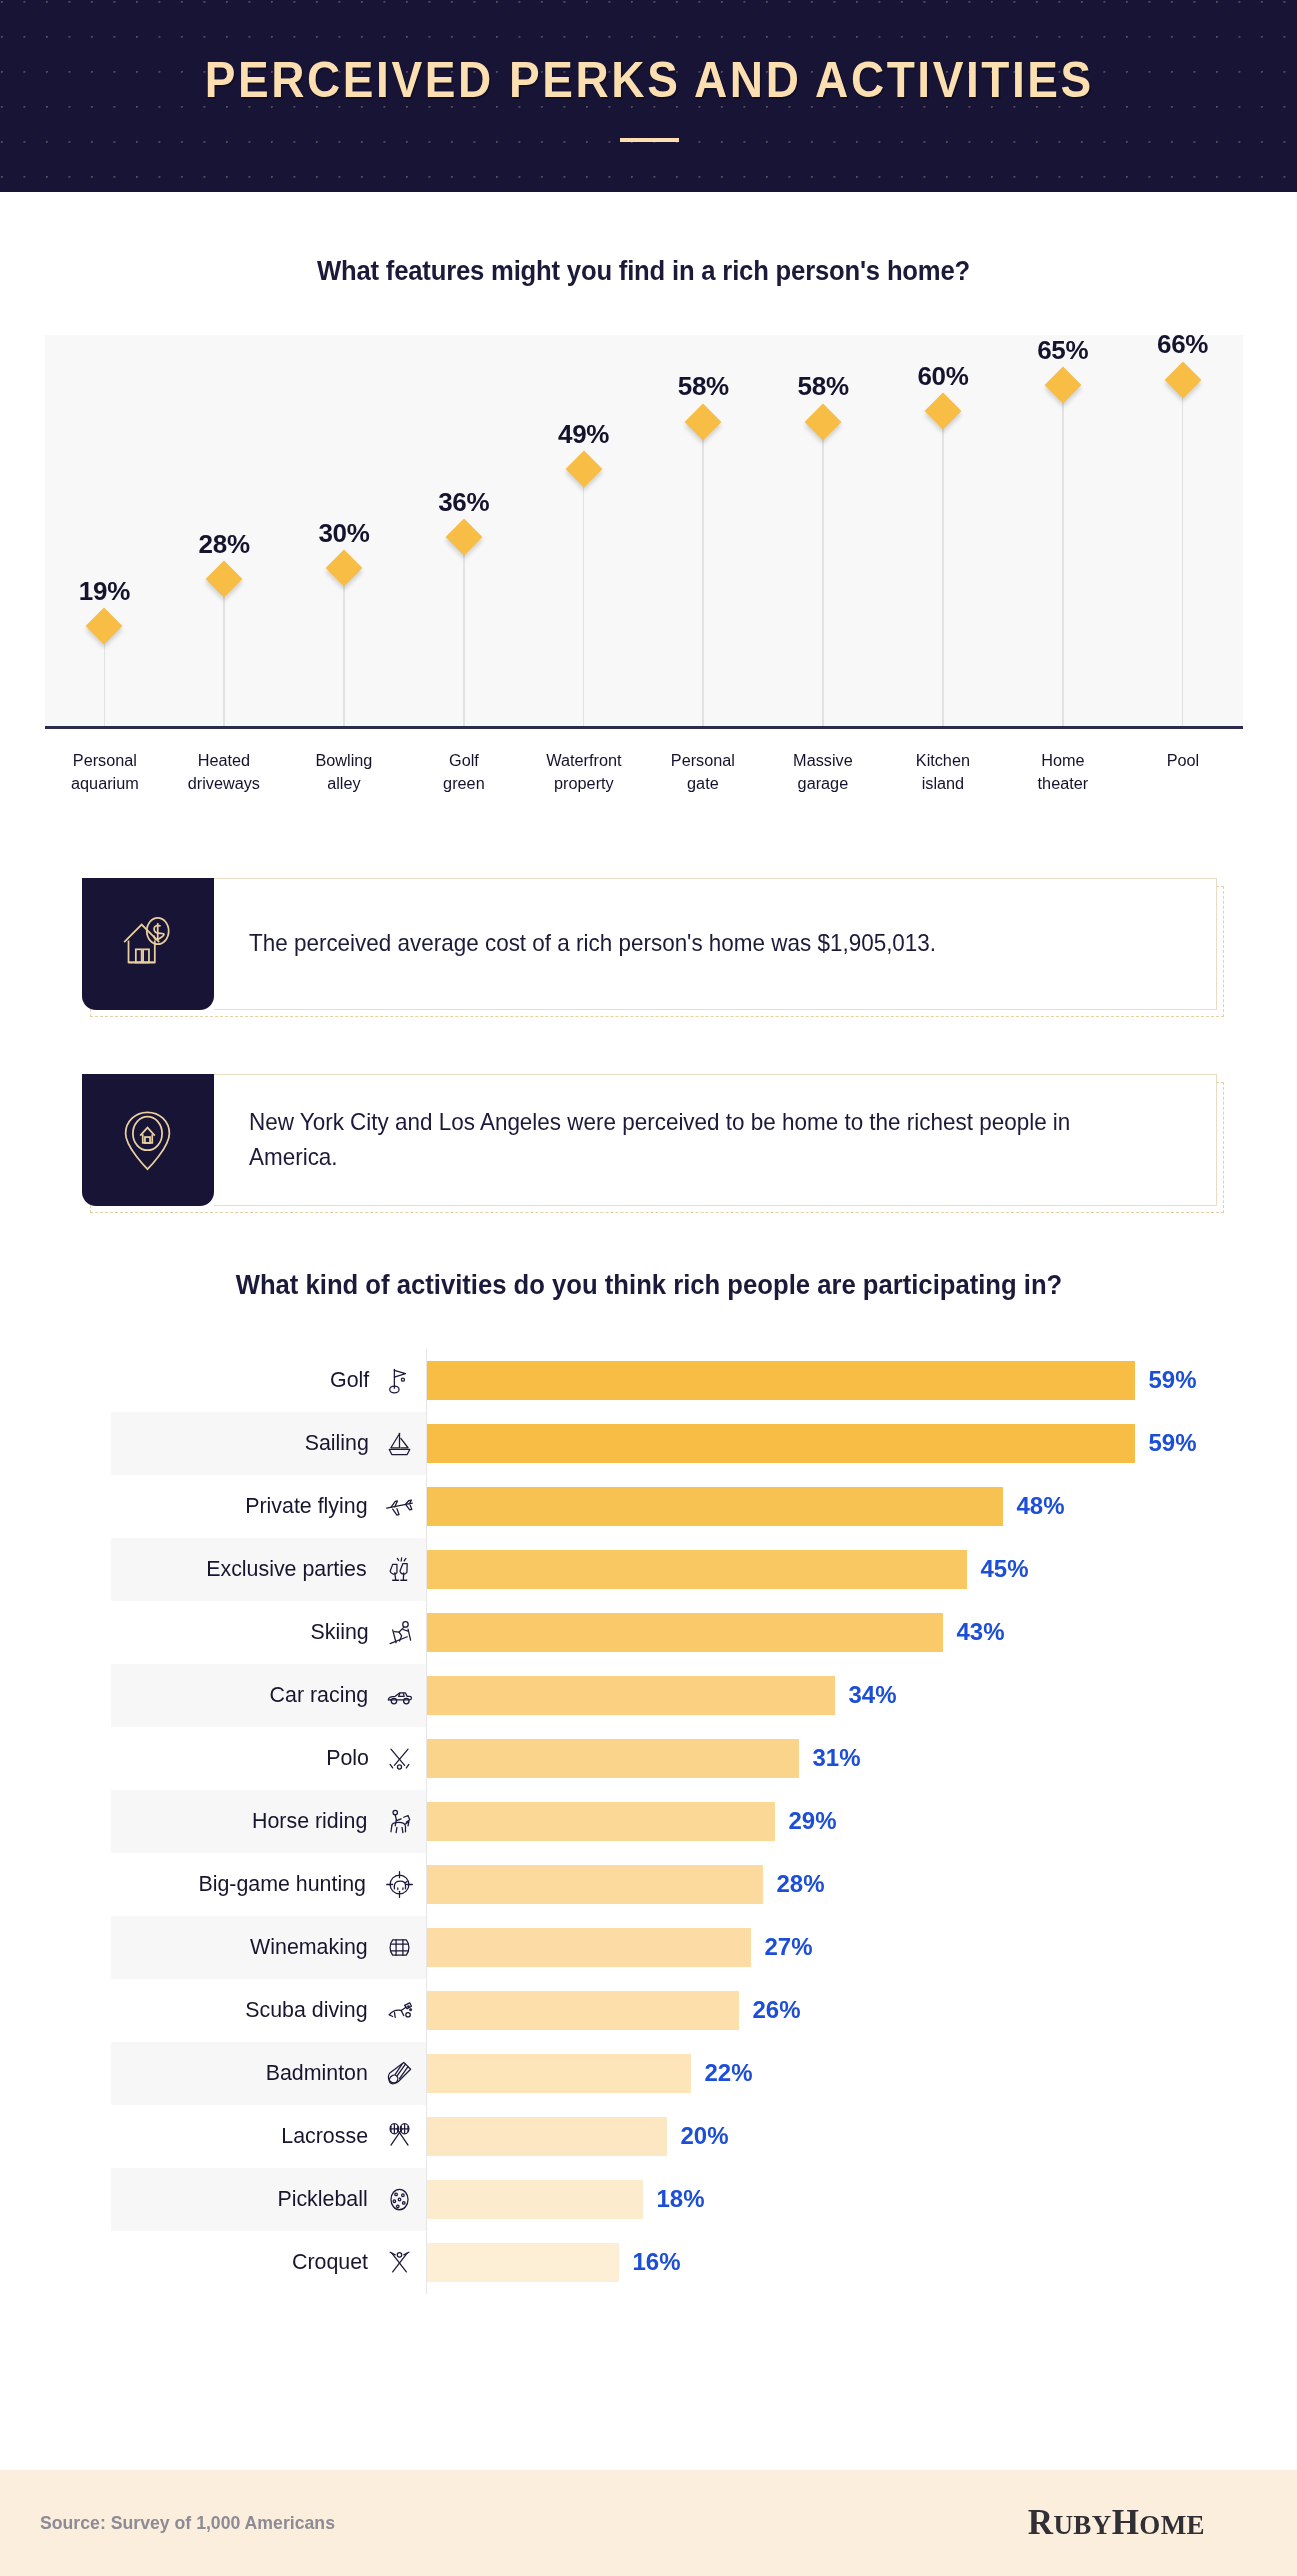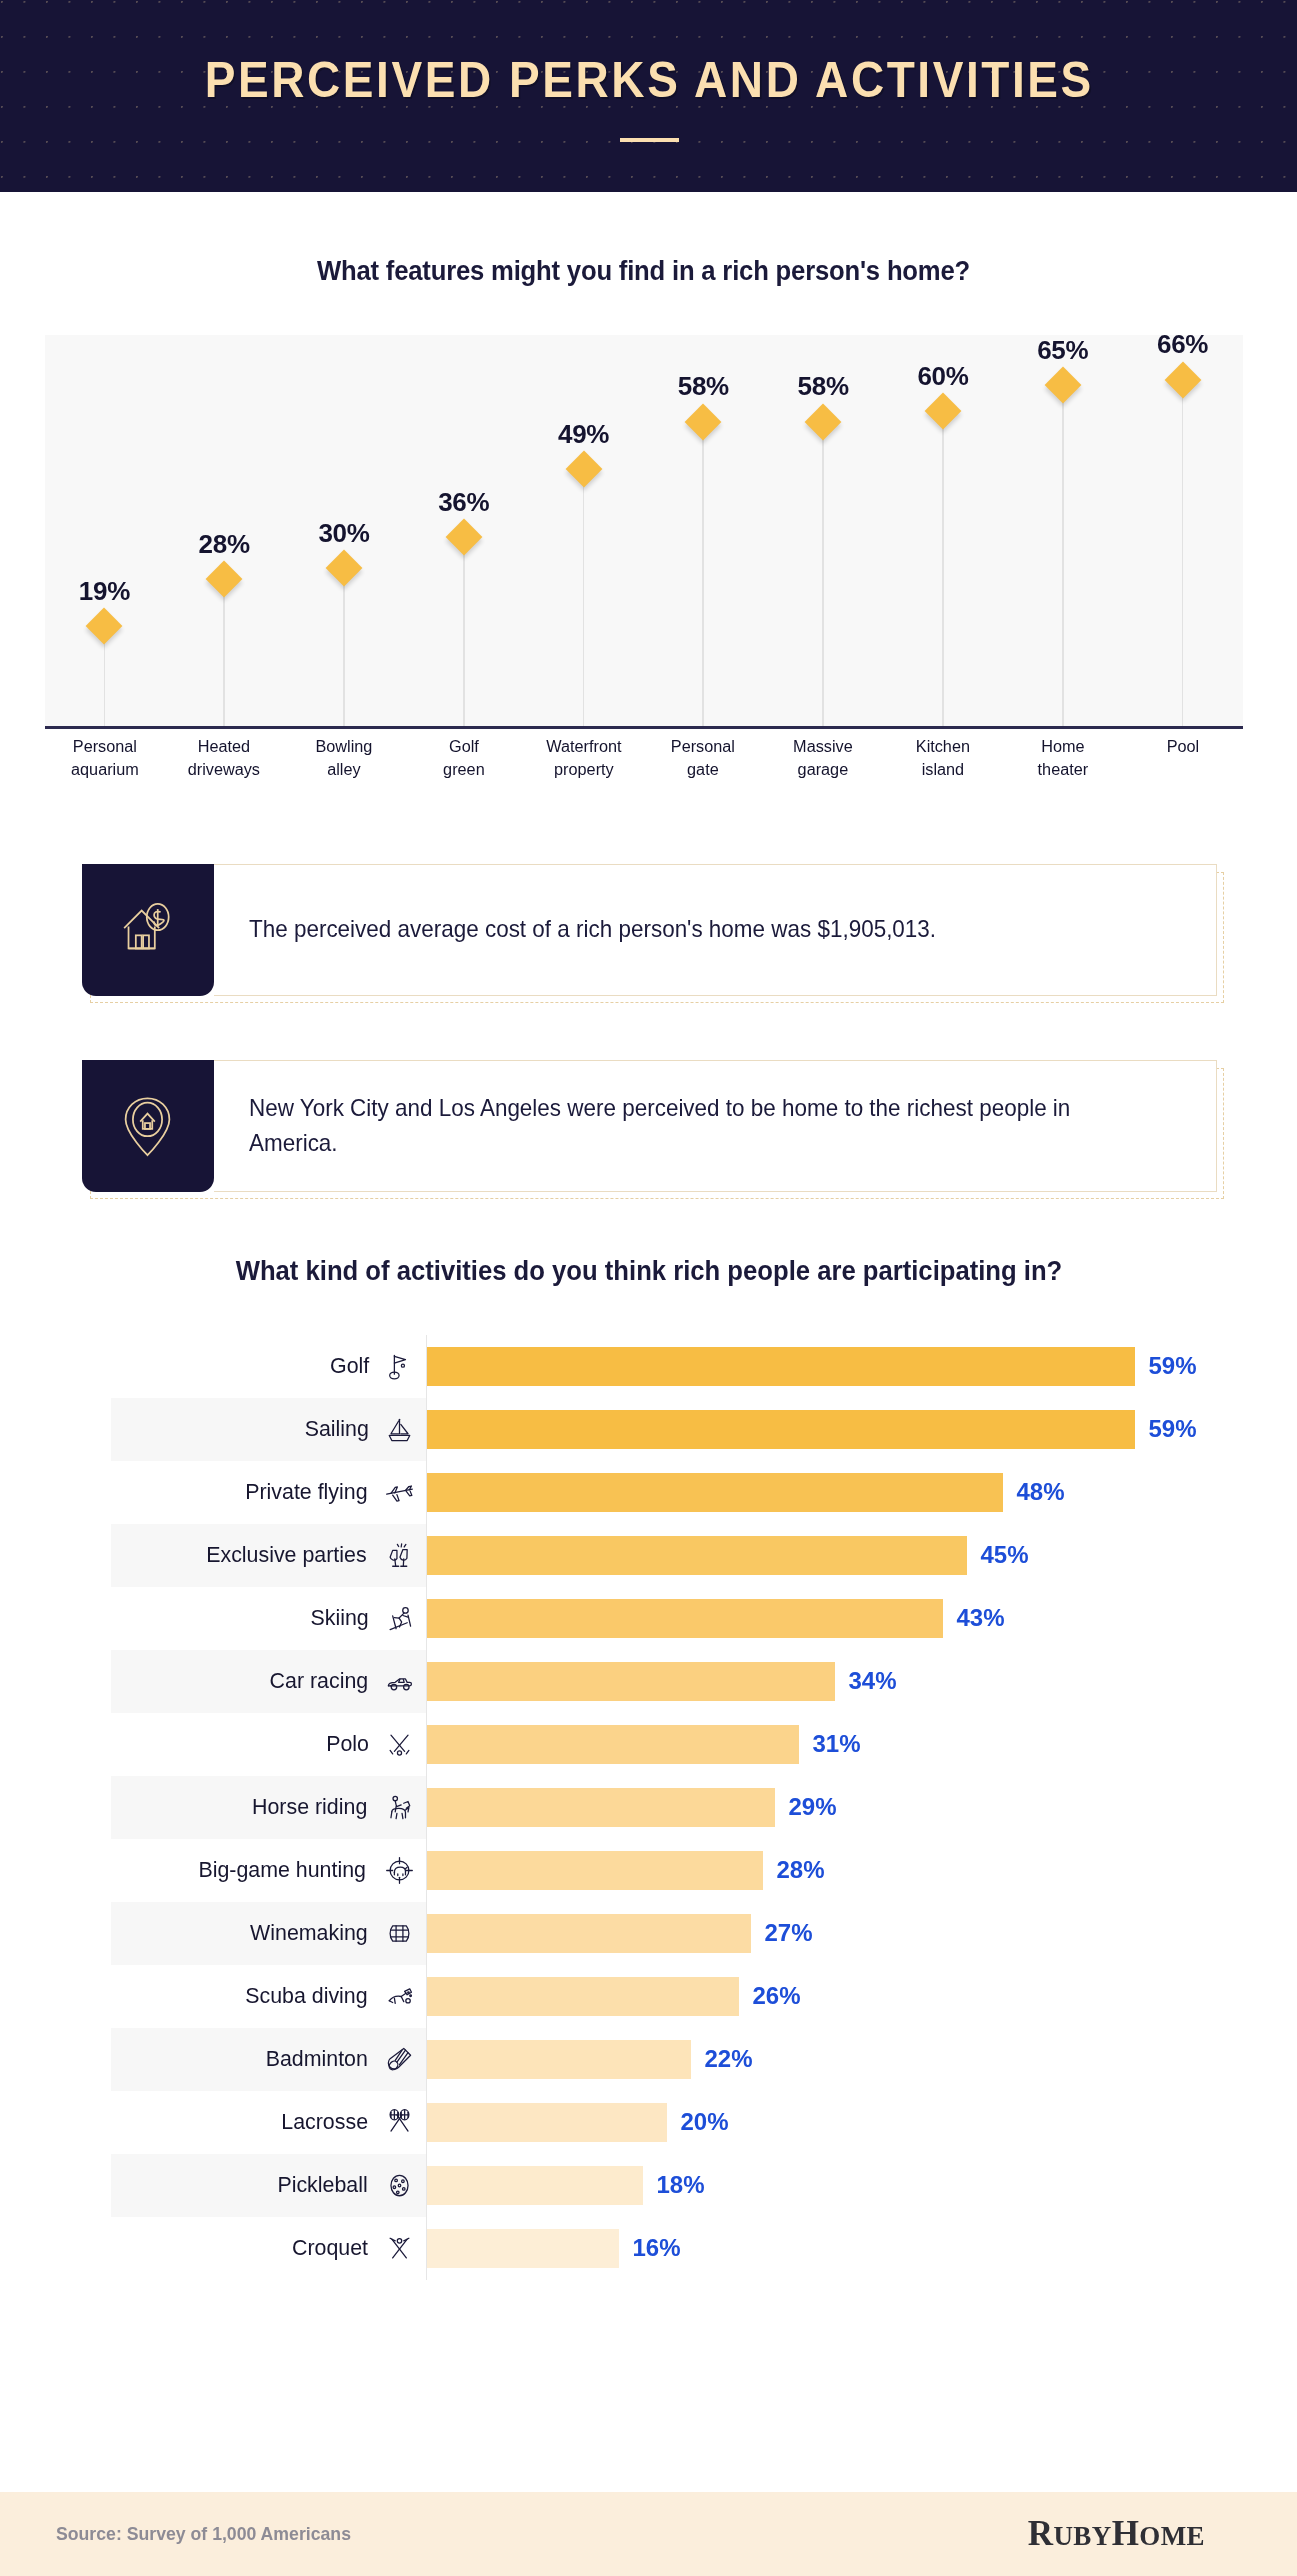--- a/index.html
+++ b/index.html
@@ -106,21 +106,21 @@
     transform: translateX(-50%);
     font-size: 26px;
     font-weight: 700;
     color: #15142f;
     white-space: nowrap;
     letter-spacing: -0.3px;
   }
 
   .lolli-labels {
     position: relative;
-    margin: 6px auto 0 auto;
+    margin: 20px auto 0 auto;
     width: 1198px;
     display: flex;
   }
   .lolli-label {
     flex: 1 1 0;
     text-align: center;
     font-size: 17.3px;
     line-height: 1.32;
     color: #14132d;
     font-weight: 400;
@@ -234,26 +234,26 @@
     color: #1d4ed8;
     margin-left: 14px;
     white-space: nowrap;
   }
 
   
   .footer {
     position: absolute;
     left: 0; bottom: 0;
     width: 1298px;
-    height: 84px;
+    height: 106px;
     background: #fbeedc;
     display: flex;
     align-items: center;
     justify-content: space-between;
-    padding: 0 93px 0 56px;
+    padding: 0 93px 0 40px;
   }
   .footer-src {
     font-size: 19px;
     font-weight: 700;
     color: #8d8b95;
     transform: scaleX(0.93);
     transform-origin: left center;
   }
   .footer-logo {
     font-family: "Liberation Serif", serif;

